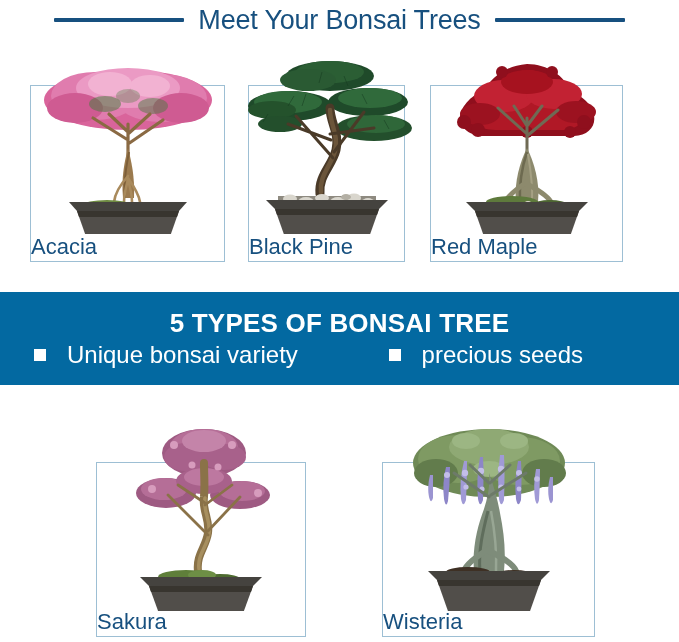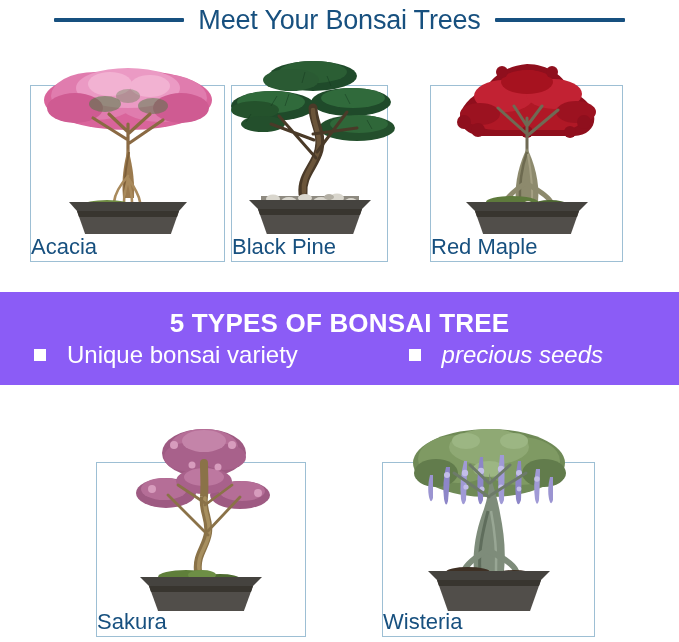--- a/index.html
+++ b/index.html
@@ -59,21 +59,21 @@
     font-size: 22px;
     color: #17507f;
     font-family: "Liberation Sans", sans-serif;
     line-height: 1.05;
     white-space: nowrap;
   }
 
   
   .card-top { top: 85px; height: 177px; }
   .c1 { left: 30px;  width: 195px; }
-  .c2 { left: 231px; width: 157px; }
+  .c2 { left: 248px; width: 157px; }
   .c3 { left: 430px; width: 193px; }
 
   
   .card-bot { top: 462px; height: 175px; }
   .c4 { left: 96px; width: 210px; }
   .c5 { left: 382px; width: 213px; }
 
   
   .tree-wrap {
     position: absolute;
@@ -81,21 +81,21 @@
     transform: translateX(-50%);
     pointer-events: none;
   }
   .tree-wrap svg { display: block; }
 
   
   .banner {
     position: absolute;
     left: 0; top: 292px;
     width: 679px; height: 93px;
-    background: #8b5cf6;
+    background: #0369a1;
     box-sizing: border-box;
     display: flex;
     flex-direction: column;
     align-items: center;
     justify-content: center;
   }
   .banner-title {
     color: #ffffff;
     font-family: "Liberation Sans", sans-serif;
     font-weight: bold;
@@ -116,21 +116,21 @@
   .bullet {
     display: flex;
     align-items: center;
     gap: 21px;
     color: #ffffff;
     font-family: "Liberation Sans", sans-serif;
     font-size: 24px;
     line-height: 1.1;
     white-space: nowrap;
   }
-  .bullet-2 { margin-right: 42px; font-style: italic; }
+  .bullet-2 { margin-right: 62px; }
   .sq {
     width: 12px; height: 12px;
     background: #ffffff;
     flex: none;
     display: block;
   }
 </style>
 </head>
 <body>
 

